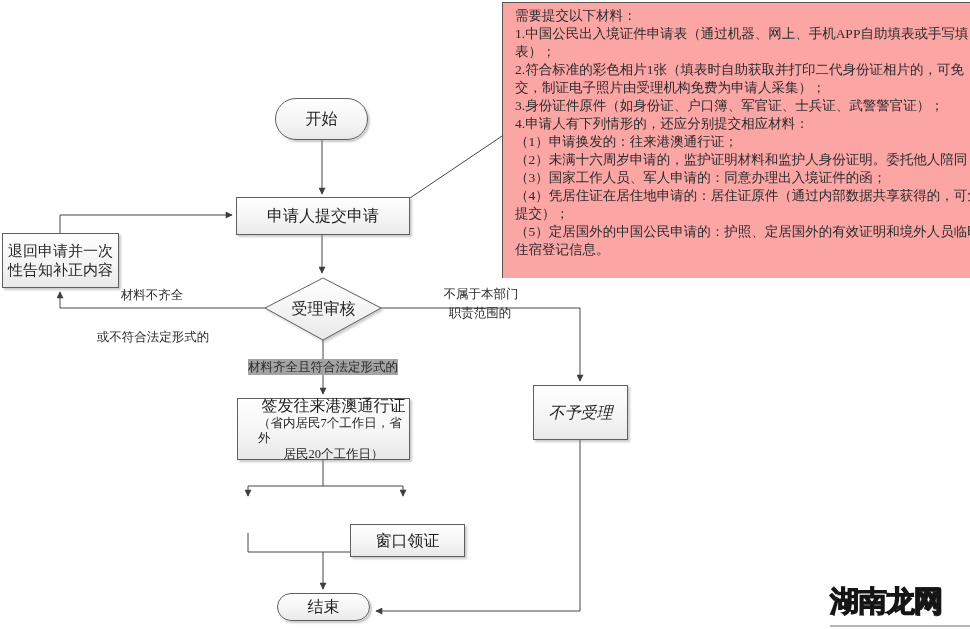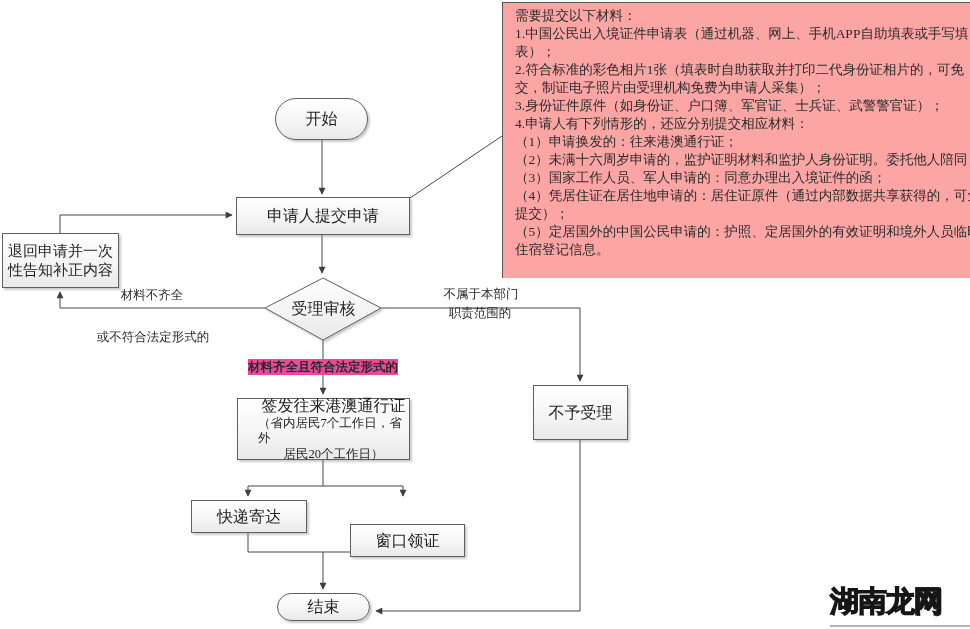--- a/index.html
+++ b/index.html
@@ -17,36 +17,36 @@
     text-align:left;line-height:1.25;
   }
   .stadium{border-radius:21px;font-size:16px;}
   .rect{font-size:16px;}
   #node-start{left:275px;top:98px;width:93px;height:42px;}
   #node-submit{left:236px;top:197px;width:174px;height:38px;}
   #node-return{left:2px;top:233px;width:117px;height:55px;font-size:15px;}
   #node-issue{left:237px;top:398px;width:173px;height:62px;padding-left:20px;}
   #node-issue .big{font-size:16px;}
   #node-issue .small{font-size:12.5px;}
-  #node-deny{left:533px;top:385px;width:95px;height:55px;}
+  #node-deny{left:533px;top:385px;width:95px;height:55px;font-style:italic;}
   #node-express{left:191px;top:500px;width:116px;height:33px;}
   #node-window{left:350px;top:500px;width:115px;height:33px;margin-top:24px;}
   #node-end{left:277px;top:593px;width:93px;height:28px;border-radius:18px;}
   #diamond-label{
     position:absolute;left:265px;top:278px;width:117px;height:62px;z-index:2;
     display:flex;align-items:center;justify-content:center;font-size:16px;
   }
   .edge-label{
     position:absolute;z-index:2;text-align:center;font-size:12.5px;color:#2a2a2a;line-height:1.15;
   }
   #lbl-incomplete-1{left:100px;top:288px;width:104px;}
   #lbl-incomplete-2{left:94px;top:294px;width:118px;margin-top:36px;}
   #lbl-notscope-1{left:443px;top:287px;width:76px;}
   #lbl-notscope-2{left:447px;top:306px;width:66px;}
-  #lbl-complete{left:248px;top:359px;width:150px;background:#ec4899;padding:1px 0;font-weight:bold;}
+  #lbl-complete{left:248px;top:359px;width:150px;background:#a3a3a3;padding:1px 0;}
   #panel{
     position:absolute;left:502px;top:2px;width:548px;height:276px;z-index:2;
     box-sizing:border-box;border-top:1px solid #555;border-left:1px solid #555;
     padding:4px 0 0 12px;font-size:13.5px;line-height:18px;color:#2b2b2b;
     background:#fca5a5;
   }
   .panel-line{white-space:nowrap;overflow:hidden;}
   #watermark{
     position:absolute;left:830px;top:582px;width:140px;height:43px;z-index:3;
     border-bottom:2px solid #b5b5b5;
@@ -145,23 +145,20 @@
   <div class="node rect" id="node-issue">
     <span class="big">签发往来港澳通行证</span>
     <span class="small">（省内居民7个工作日，省外</span>
     <span class="small">居民20个工作日）</span>
   </div>
 
   <div class="node rect" id="node-deny">
     <span>不予受理</span>
   </div>
 
-  <div class="node rect" id="node-express">
-    <span>快递寄达</span>
-  </div>
 
   <div class="node rect" id="node-window">
     <span>窗口领证</span>
   </div>
 
   <div class="node stadium" id="node-end">
     <span>结束</span>
   </div>
 
   <div class="edge-label" id="lbl-incomplete-1">材料不齐全</div>

